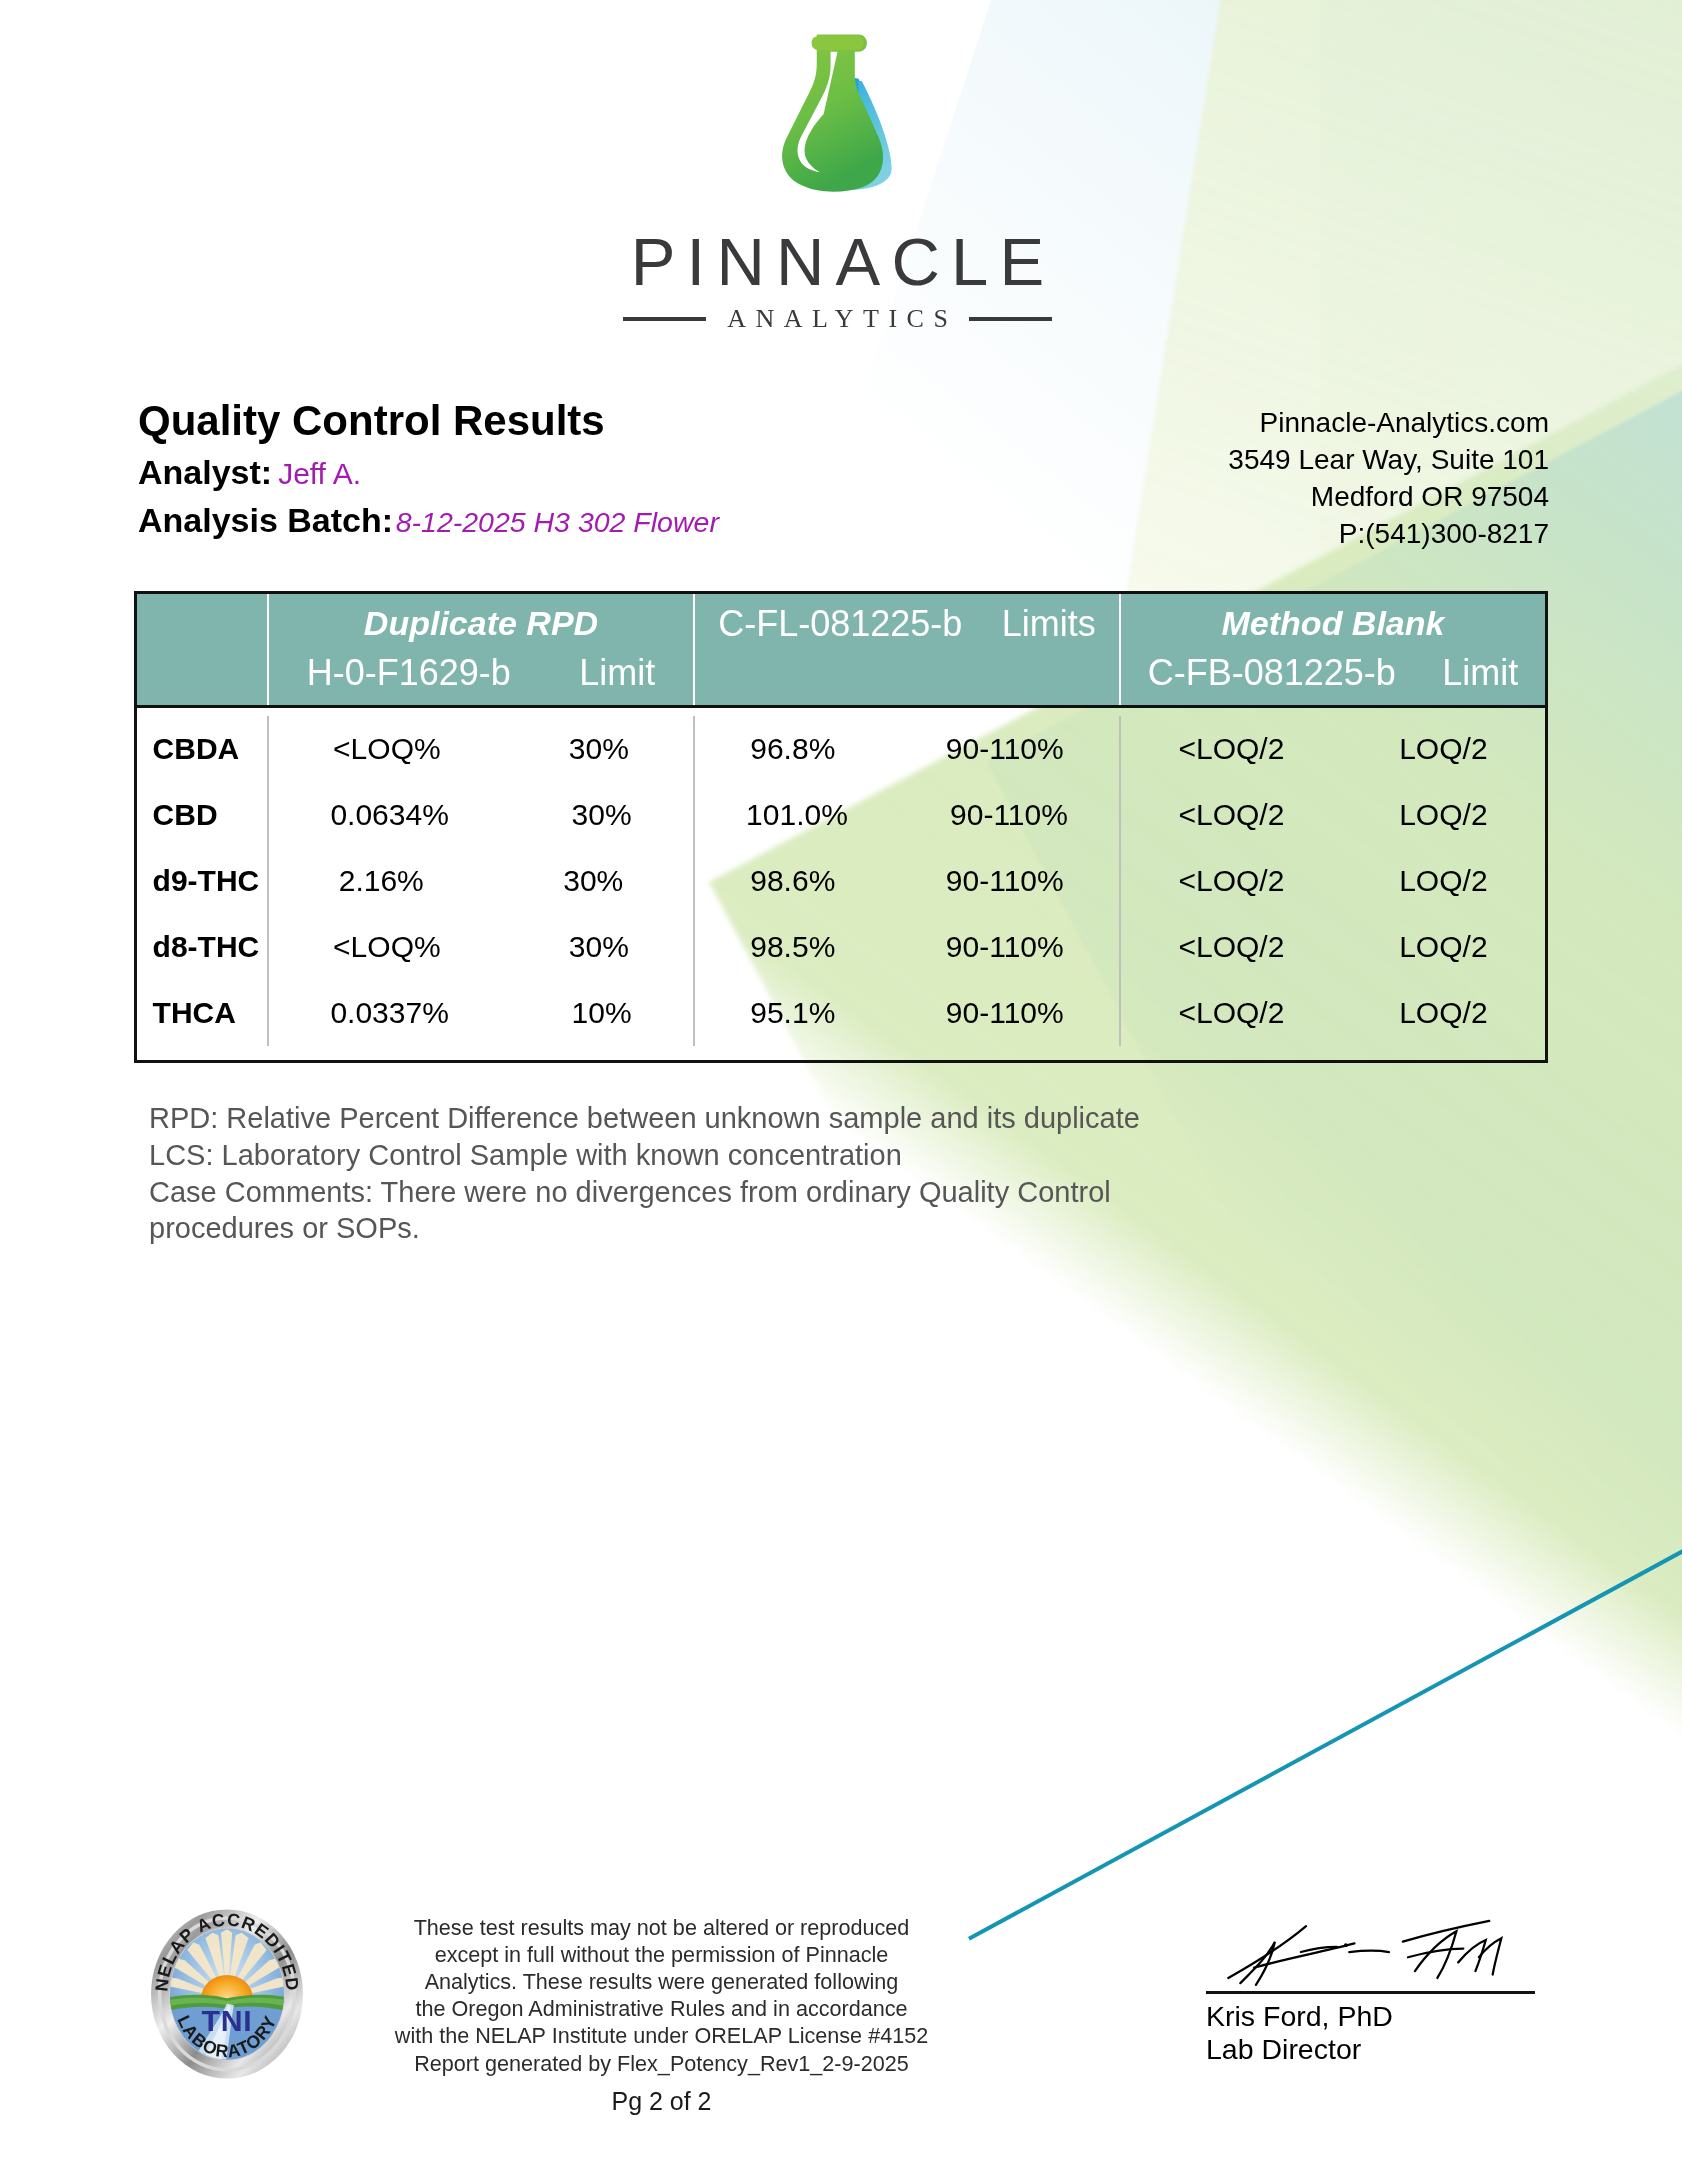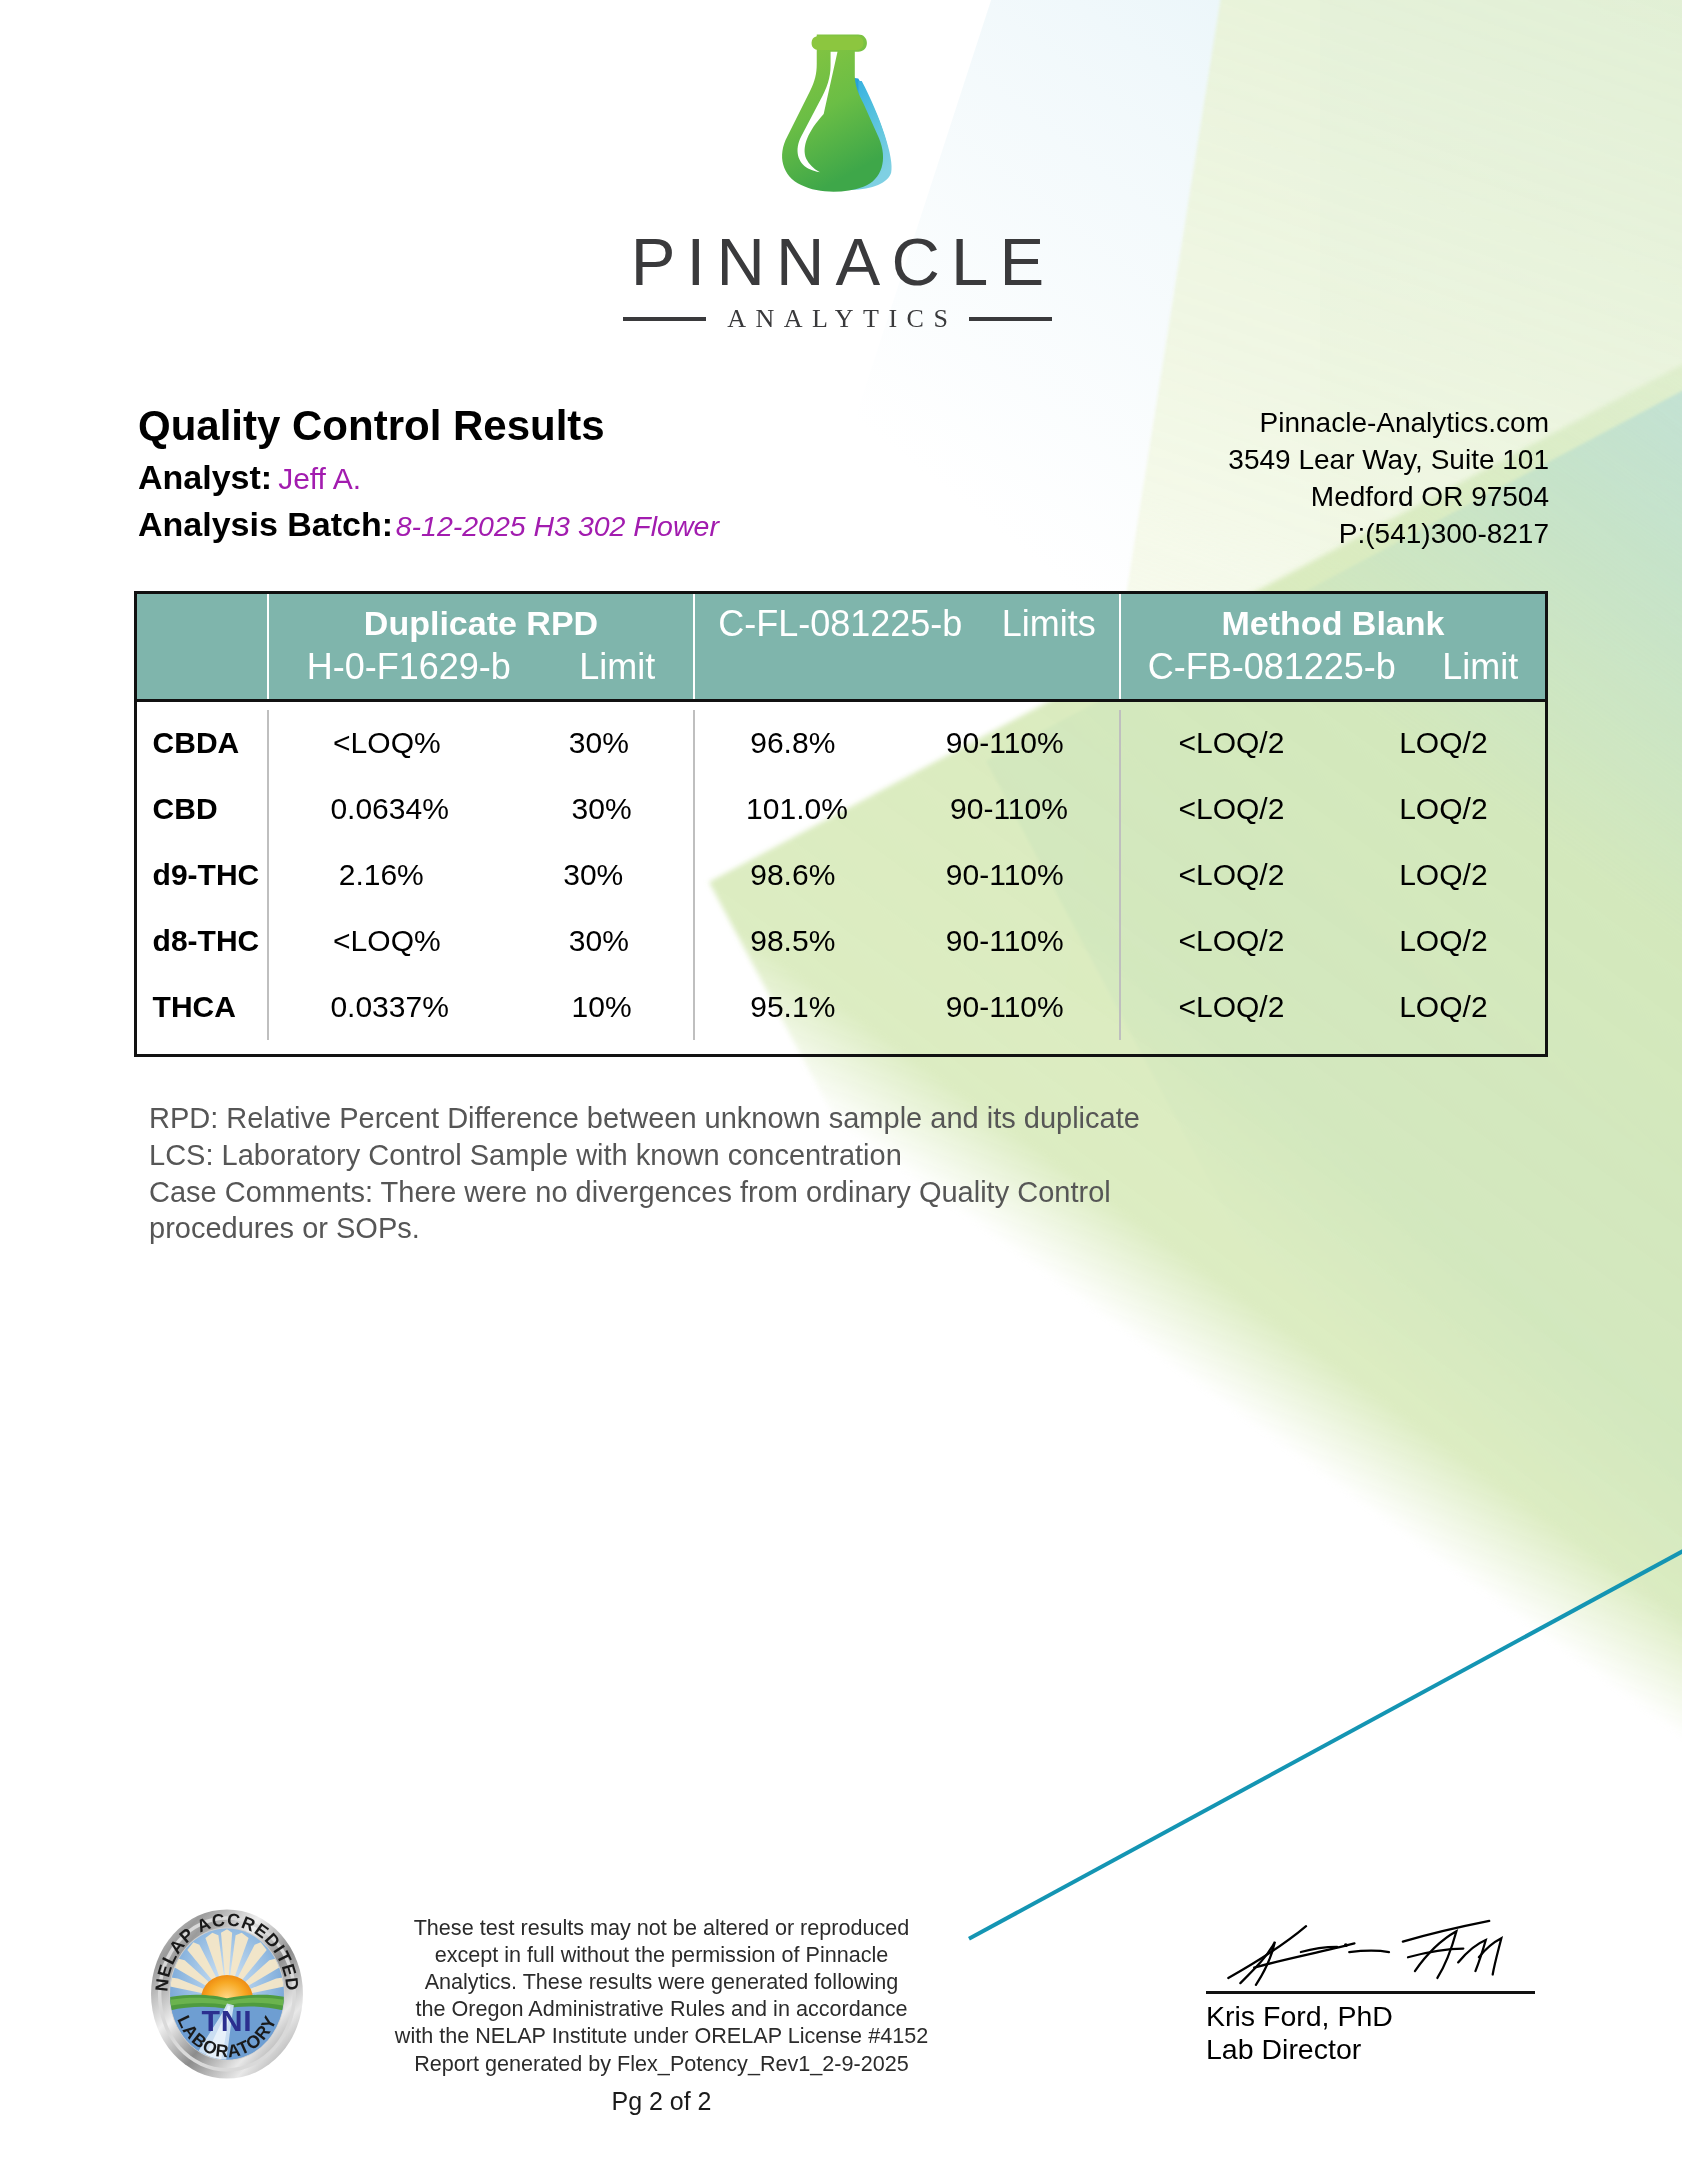--- a/index.html
+++ b/index.html
@@ -133,21 +133,21 @@
   }
 
   
   .header-block {
     position: absolute;
     left: 138px;
     right: 134px;
     top: 393px;
     display: flex;
     justify-content: space-between;
-    align-items: flex-end;
+    align-items: center;
   }
   .header-left { padding-top: 1.7px; }
   .hl-title {
     font-size: 42px;
     font-weight: bold;
     color: #000;
     line-height: 1.05;
     margin-bottom: 9.5px;
     white-space: nowrap;
   }
@@ -202,21 +202,22 @@
     text-align: center;
     color: #ffffff;
   }
   .qh-cell.groupdiv { border-left: 2.6px solid #ffffff; }
   .qh-analyte { flex: 0 0 130px; }
   .qh-group { flex: 1 1 0; }
   .qh-title {
     font-size: 34px;
     font-weight: bold;
     line-height: 1.15;
-    margin-bottom: 4px;
+    margin-bottom: 10px;
+    font-style: italic;
   }
   .qh-subrow {
     display: flex;
     justify-content: space-around;
     align-items: baseline;
   }
   .qh-sub {
     font-size: 36px;
     font-weight: 400;
     line-height: 1.1;

